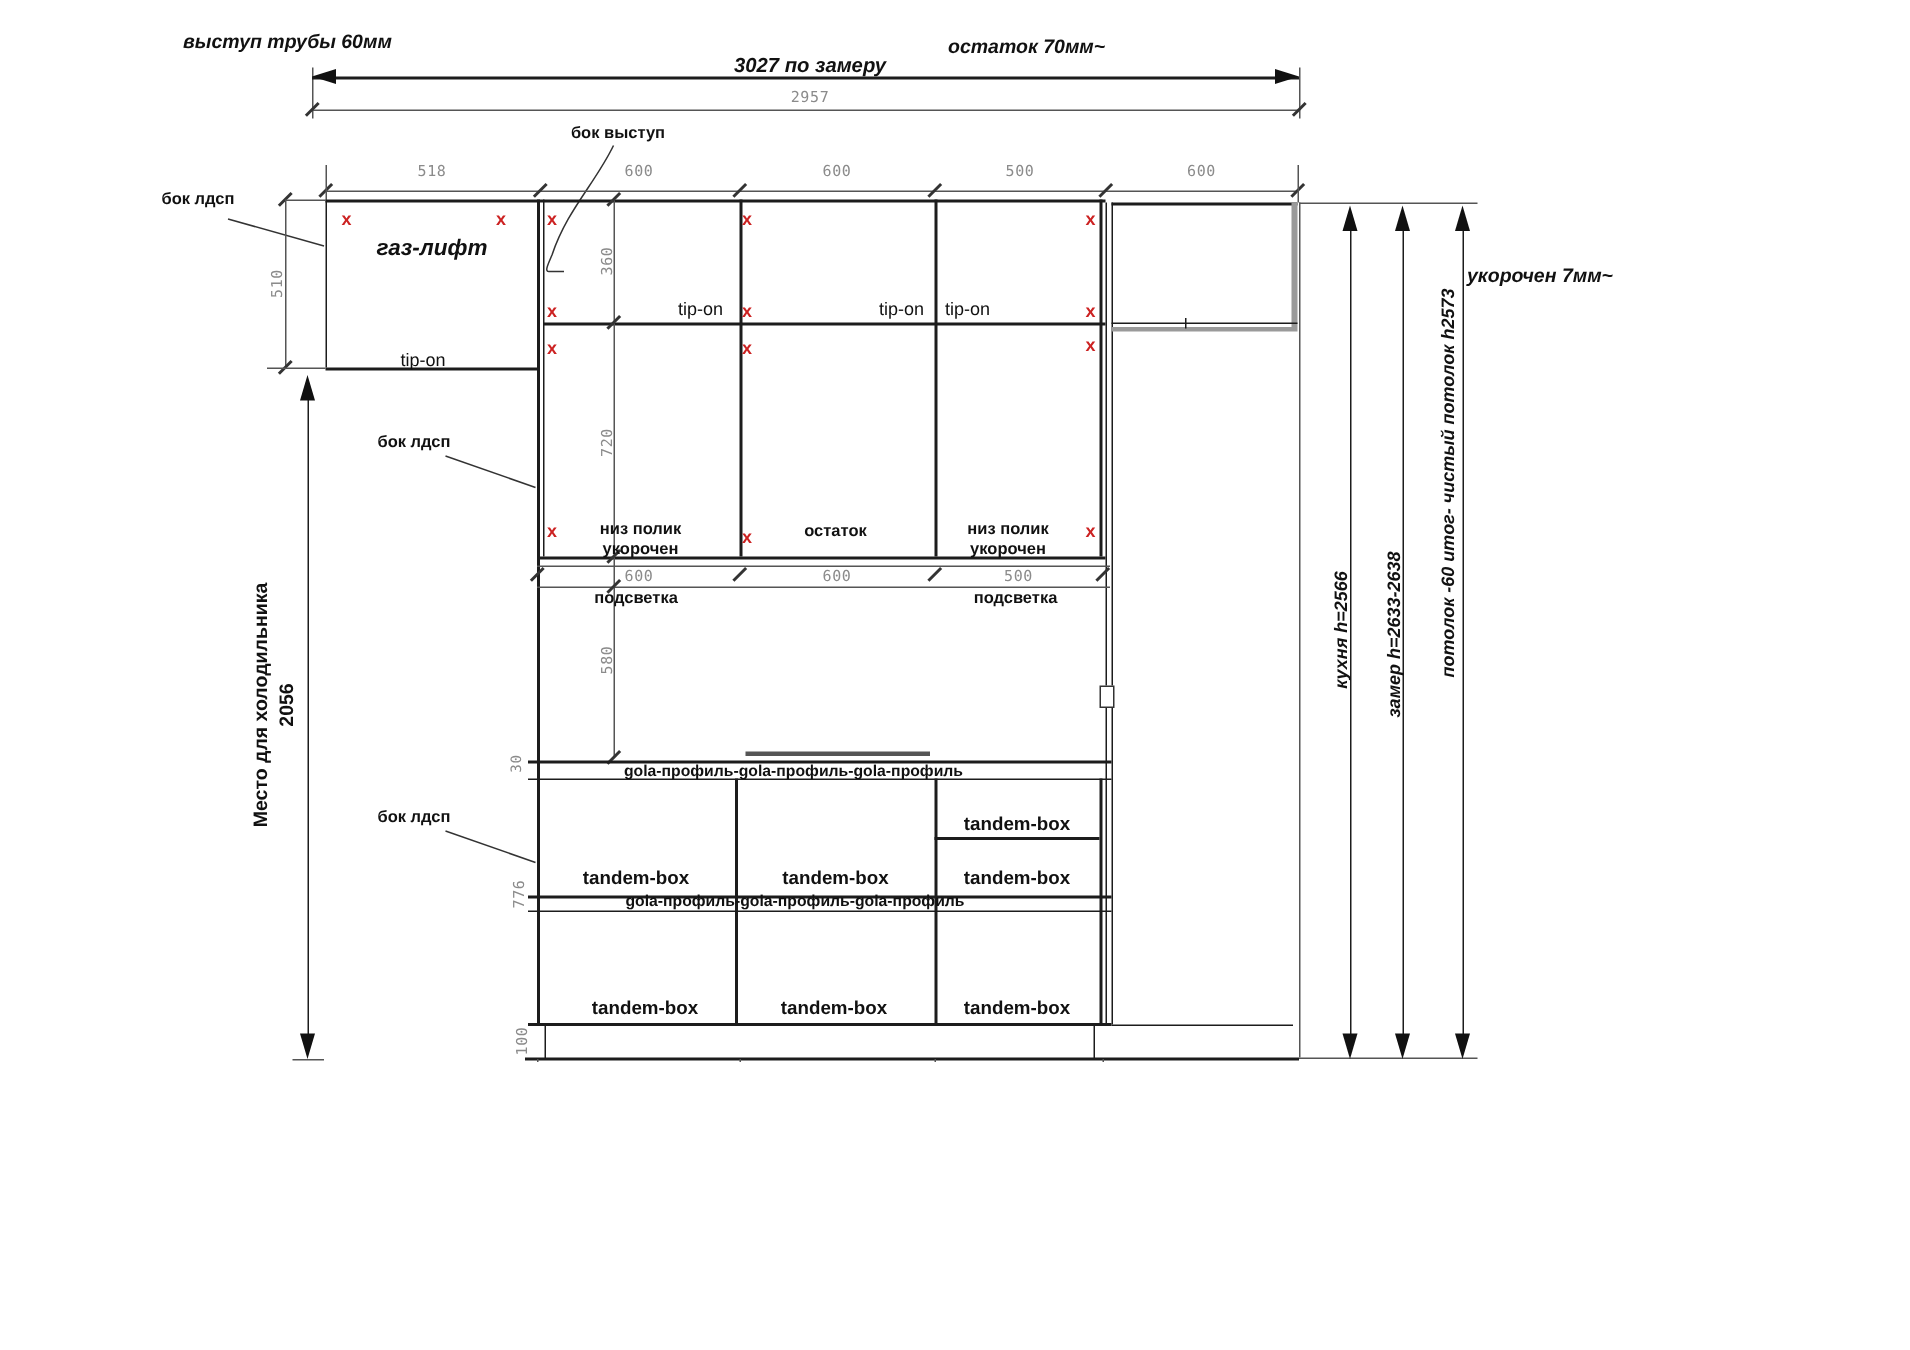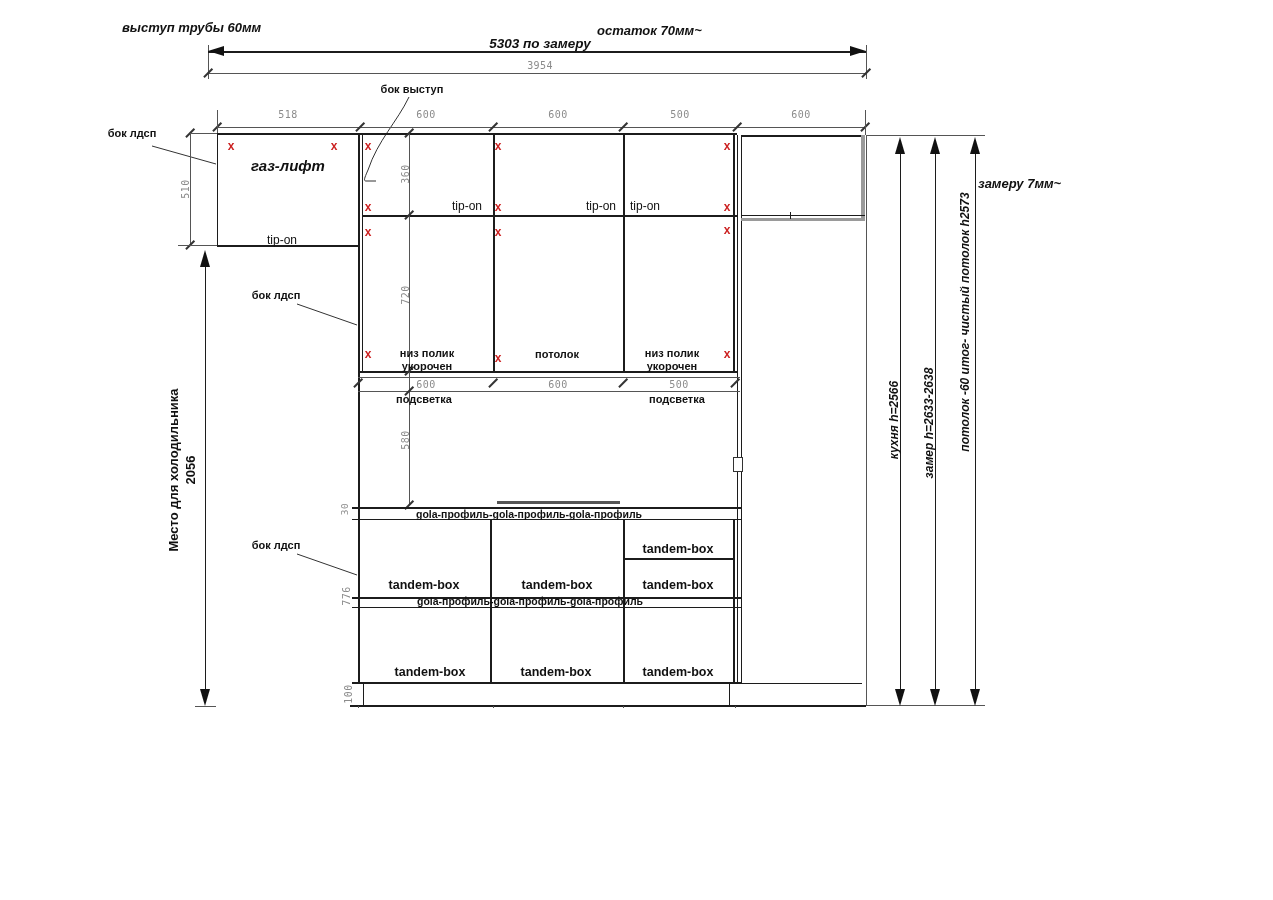--- a/index.html
+++ b/index.html
@@ -125,23 +125,23 @@
   <div class="v" style="left:935px;top:153px;height:537px"></div>
   <div class="v" style="left:975px;top:153px;height:537px"></div>
   <div class="tri" style="left:895px;top:137px;border-left:5px solid transparent;border-right:5px solid transparent;border-bottom:17px solid #111"></div>
   <div class="tri" style="left:930px;top:137px;border-left:5px solid transparent;border-right:5px solid transparent;border-bottom:17px solid #111"></div>
   <div class="tri" style="left:970px;top:137px;border-left:5px solid transparent;border-right:5px solid transparent;border-bottom:17px solid #111"></div>
   <div class="tri" style="left:895px;top:689px;border-left:5px solid transparent;border-right:5px solid transparent;border-top:17px solid #111"></div>
   <div class="tri" style="left:930px;top:689px;border-left:5px solid transparent;border-right:5px solid transparent;border-top:17px solid #111"></div>
   <div class="tri" style="left:970px;top:689px;border-left:5px solid transparent;border-right:5px solid transparent;border-top:17px solid #111"></div>
 
   <div class="lbl bi" style="left:122px;top:21px;font-size:13px">выступ трубы 60мм</div>
-  <div class="lbl bi" style="left:597px;top:24px;font-size:13px">остаток 70мм~</div>
-  <div class="lbl bi c" style="left:540px;top:37px;font-size:13.5px">5303 по замеру</div>
-  <div class="lbl dimnum c" style="left:540px;top:61px">3954</div>
+  <div class="lbl bi" style="left:632px;top:24px;font-size:13px">остаток 70мм~</div>
+  <div class="lbl bi c" style="left:540px;top:37px;font-size:13.5px">3027 по замеру</div>
+  <div class="lbl dimnum c" style="left:540px;top:61px">2957</div>
 
   <div class="lbl dimnum c" style="left:288px;top:110px">518</div>
   <div class="lbl dimnum c" style="left:426px;top:110px">600</div>
   <div class="lbl dimnum c" style="left:558px;top:110px">600</div>
   <div class="lbl dimnum c" style="left:680px;top:110px">500</div>
   <div class="lbl dimnum c" style="left:801px;top:110px">600</div>
 
   <div class="lbl b c" style="left:412px;top:84px">бок выступ</div>
   <div class="lbl b c" style="left:132px;top:128px">бок лдсп</div>
   <div class="lbl bi c" style="left:288px;top:158px;font-size:15px">газ-лифт</div>
@@ -168,21 +168,21 @@
   <div class="lbl dimnum rot" style="left:186px;top:189px">510</div>
   <div class="lbl dimnum rot" style="left:406px;top:174px">360</div>
   <div class="lbl dimnum rot" style="left:406px;top:295px">720</div>
   <div class="lbl dimnum rot" style="left:406px;top:440px">580</div>
   <div class="lbl dimnum rot" style="left:345px;top:509px;font-size:9.5px">30</div>
   <div class="lbl dimnum rot" style="left:347px;top:596px">776</div>
   <div class="lbl dimnum rot" style="left:349px;top:694px">100</div>
 
   <div class="lbl b c" style="left:427px;top:348px">низ полик</div>
   <div class="lbl b c" style="left:427px;top:361px">укорочен</div>
-  <div class="lbl b c" style="left:557px;top:349px">потолок</div>
+  <div class="lbl b c" style="left:557px;top:349px">остаток</div>
   <div class="lbl b c" style="left:672px;top:348px">низ полик</div>
   <div class="lbl b c" style="left:672px;top:361px">укорочен</div>
 
   <div class="lbl dimnum c" style="left:426px;top:380px">600</div>
   <div class="lbl dimnum c" style="left:558px;top:380px">600</div>
   <div class="lbl dimnum c" style="left:679px;top:380px">500</div>
   <div class="lbl b c" style="left:424px;top:394px">подсветка</div>
   <div class="lbl b c" style="left:677px;top:394px">подсветка</div>
 
   <div class="lbl b c" style="left:276px;top:290px">бок лдсп</div>
@@ -203,21 +203,21 @@
   <div class="lbl dimnum c" style="left:679px;top:717px">500</div>
 
   <div class="lbl b rot" style="left:183px;top:470px;font-size:13px;text-align:center;line-height:1.3">
     <div>Место для холодильника</div>
     <div>2056</div>
   </div>
 
   <div class="lbl bi rot" style="left:894px;top:420px;font-size:12px">кухня h=2566</div>
   <div class="lbl bi rot" style="left:929px;top:423px;font-size:12px">замер h=2633-2638</div>
   <div class="lbl bi rot" style="left:965px;top:322px;font-size:12px">потолок -60 итог- чистый потолок h2573</div>
-  <div class="lbl bi" style="left:978px;top:177px;font-size:13px">замеру 7мм~</div>
+  <div class="lbl bi" style="left:978px;top:177px;font-size:13px">укорочен 7мм~</div>
 
   <svg style="left:28px;top:806px" width="160" height="78" viewBox="0 0 160 78">
     <polygon points="0,20 28,2 57,20 57,55 28,73 0,55" fill="#8d8d8d"></polygon>
     <rect x="25" y="17" width="28" height="8" fill="#fff"></rect>
     <rect x="25" y="33" width="28" height="8" fill="#fff"></rect>
     <rect x="25" y="48" width="28" height="8" fill="#fff"></rect>
     <text x="58" y="58" font-family="Liberation Sans, DejaVu Sans, sans-serif" font-size="50" font-weight="bold" letter-spacing="3" fill="#ffffff" stroke="#a6a6a6" stroke-width="1.5">VO</text>
   </svg>
 
 </div>

